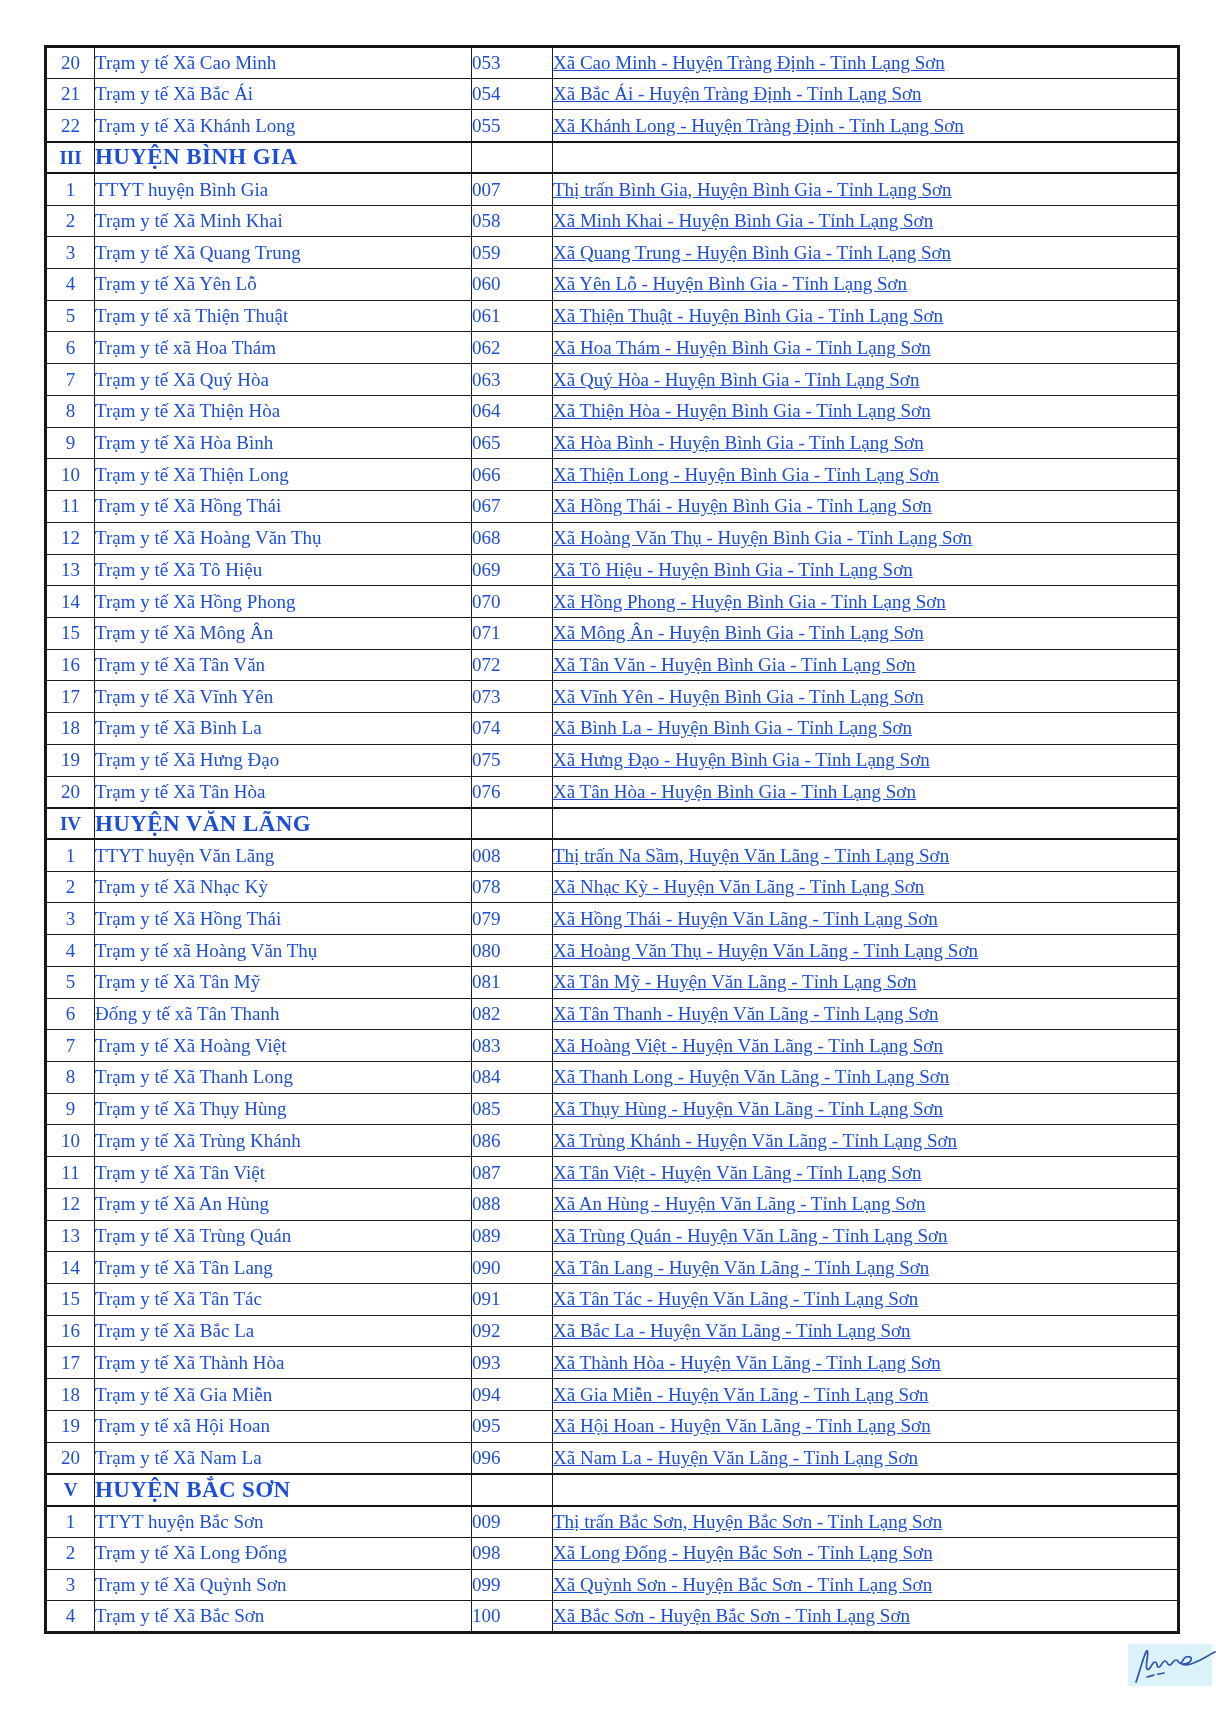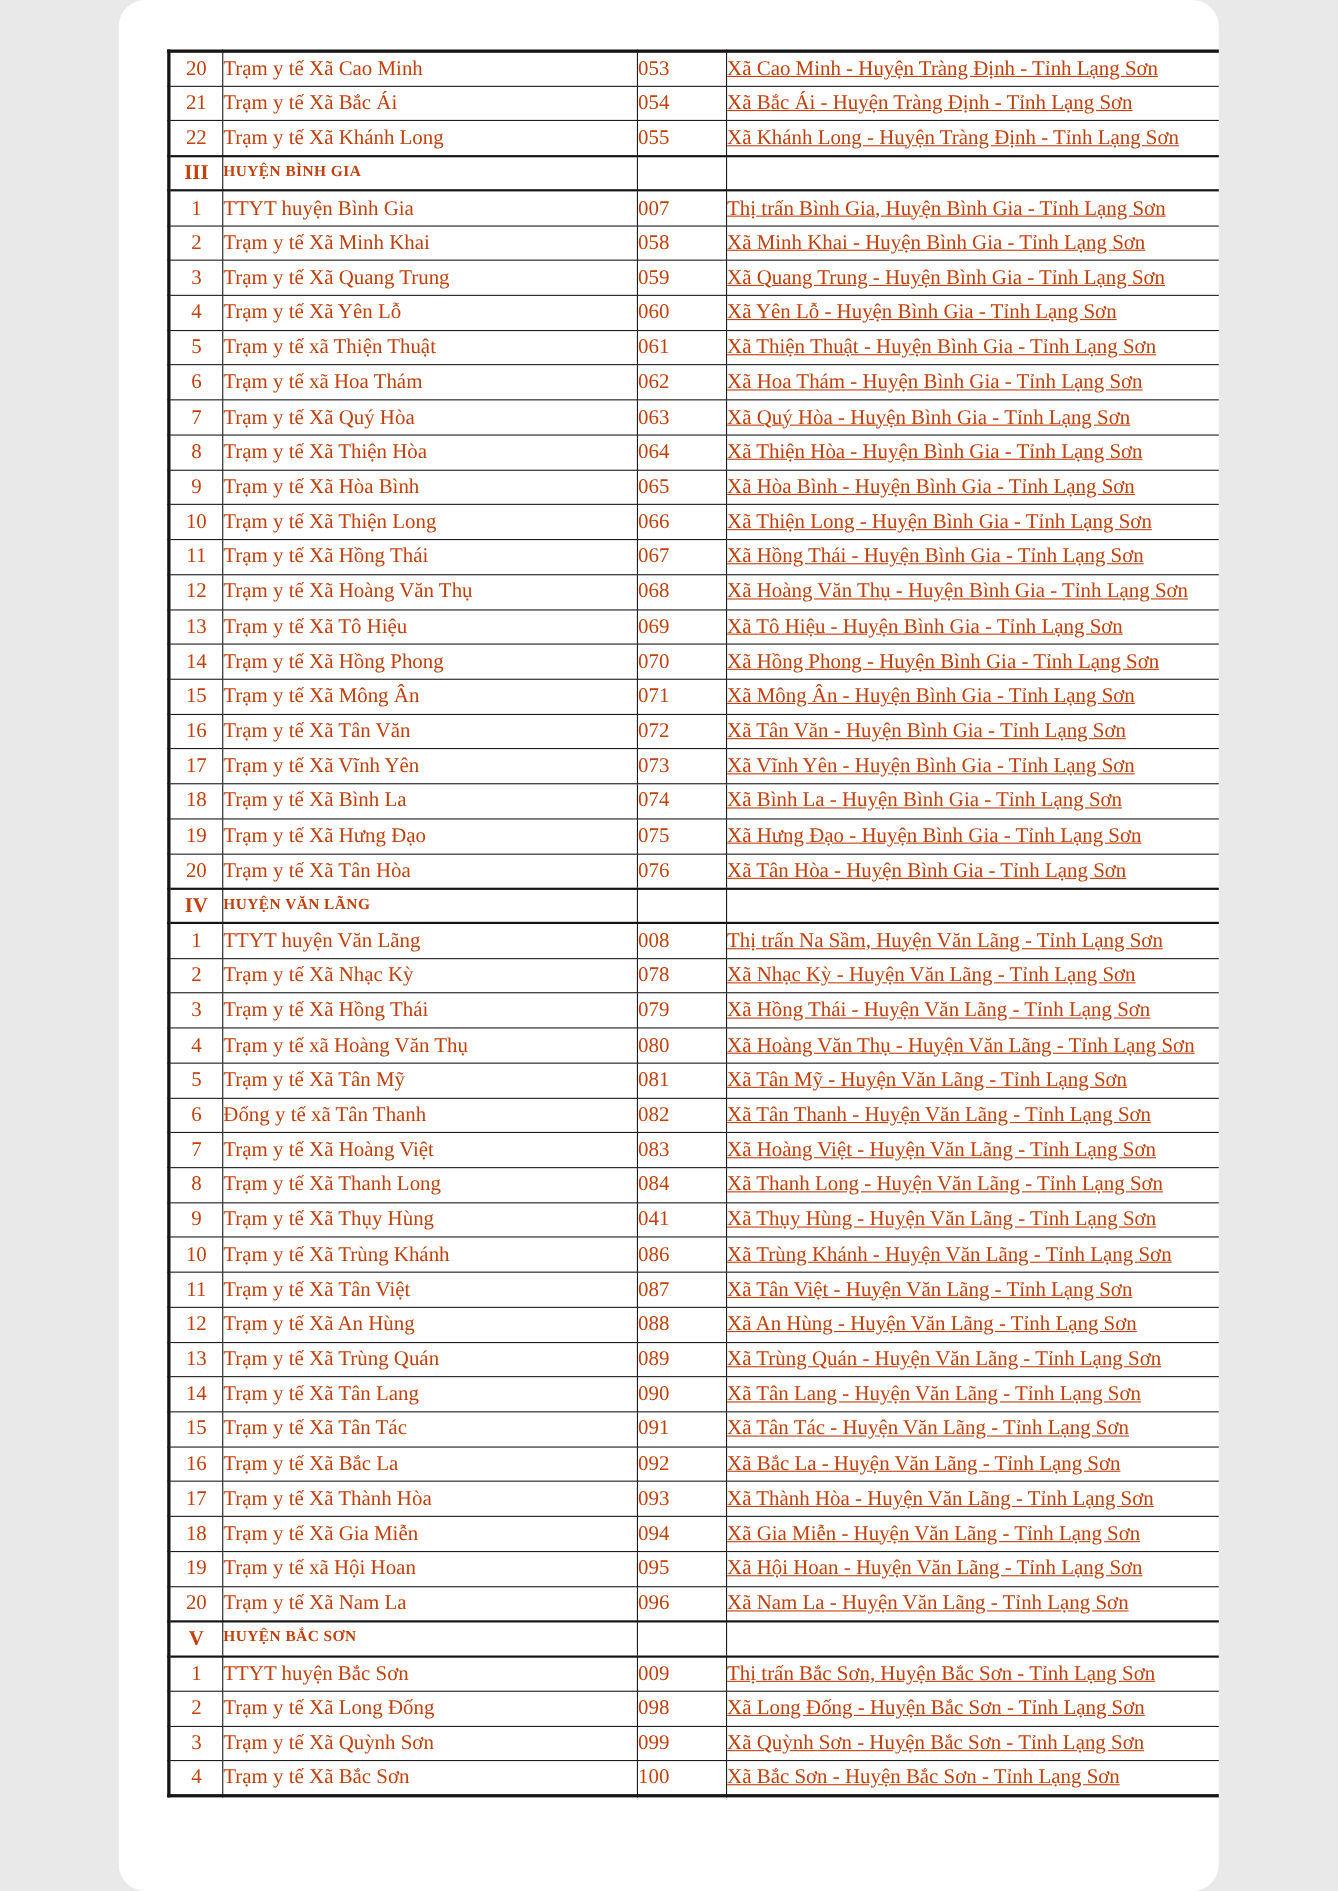--- a/index.html
+++ b/index.html
@@ -1,24 +1,23 @@
 <!DOCTYPE html>
 <html><head>
 <meta charset="utf-8">
 <style>
   html,body{margin:0;padding:0;background:#e9e9e9;}
   .page{
     position:relative;
-    width:1000px;height:1719px;
+    width:1216px;height:1719px;
     margin:0 auto;
     background:#ffffff;
     font-family:"Liberation Serif","DejaVu Serif",serif;
-    color:#c2410c;
+    color:#1d4ed8;
     overflow:hidden;
-    border-radius:24px;
   }
   table.roster{
     position:absolute;
     left:44px;top:45px;
     width:1133px;height:1589px;
     border-collapse:collapse;
     table-layout:fixed;
     border:3px solid #161616;
   }
   table.roster td{
@@ -33,21 +32,21 @@
   table.roster tr{height:31.157px;}
   col.c-no{width:49px;}
   col.c-name{width:377px;}
   col.c-code{width:81px;}
   col.c-addr{width:626px;}
   td.c-no{text-align:center;}
   td.c-name{text-align:left;padding-left:8px;}
   td.c-code{text-align:left;}
   td.c-addr{text-align:left;padding-left:8px;text-decoration:underline;}
   tr.section td{font-weight:bold;}
-  tr.section td.c-name{font-size:14px;letter-spacing:0.4px;}
+  tr.section td.c-name{font-size:23px;letter-spacing:0.4px;}
   tr.section{border-top:2.4px solid #141414;border-bottom:2.4px solid #141414;}
   .signature{
     position:absolute;
     left:1128px;top:1644px;
     width:84px;height:42px;
     background:#dbf2fa;
   }
   .signature svg{position:absolute;left:-6px;top:-2px;overflow:visible;}
 </style>
 </head>
@@ -257,21 +256,21 @@
         </tr>
         <tr class="data">
           <td class="c-no">8</td>
           <td class="c-name">Trạm y tế Xã Thanh Long</td>
           <td class="c-code">084</td>
           <td class="c-addr">Xã Thanh Long - Huyện Văn Lãng - Tỉnh Lạng Sơn</td>
         </tr>
         <tr class="data">
           <td class="c-no">9</td>
           <td class="c-name">Trạm y tế Xã Thụy Hùng</td>
-          <td class="c-code">041</td>
+          <td class="c-code">085</td>
           <td class="c-addr">Xã Thụy Hùng - Huyện Văn Lãng - Tỉnh Lạng Sơn</td>
         </tr>
         <tr class="data">
           <td class="c-no">10</td>
           <td class="c-name">Trạm y tế Xã Trùng Khánh</td>
           <td class="c-code">086</td>
           <td class="c-addr">Xã Trùng Khánh - Huyện Văn Lãng - Tỉnh Lạng Sơn</td>
         </tr>
         <tr class="data">
           <td class="c-no">11</td>

